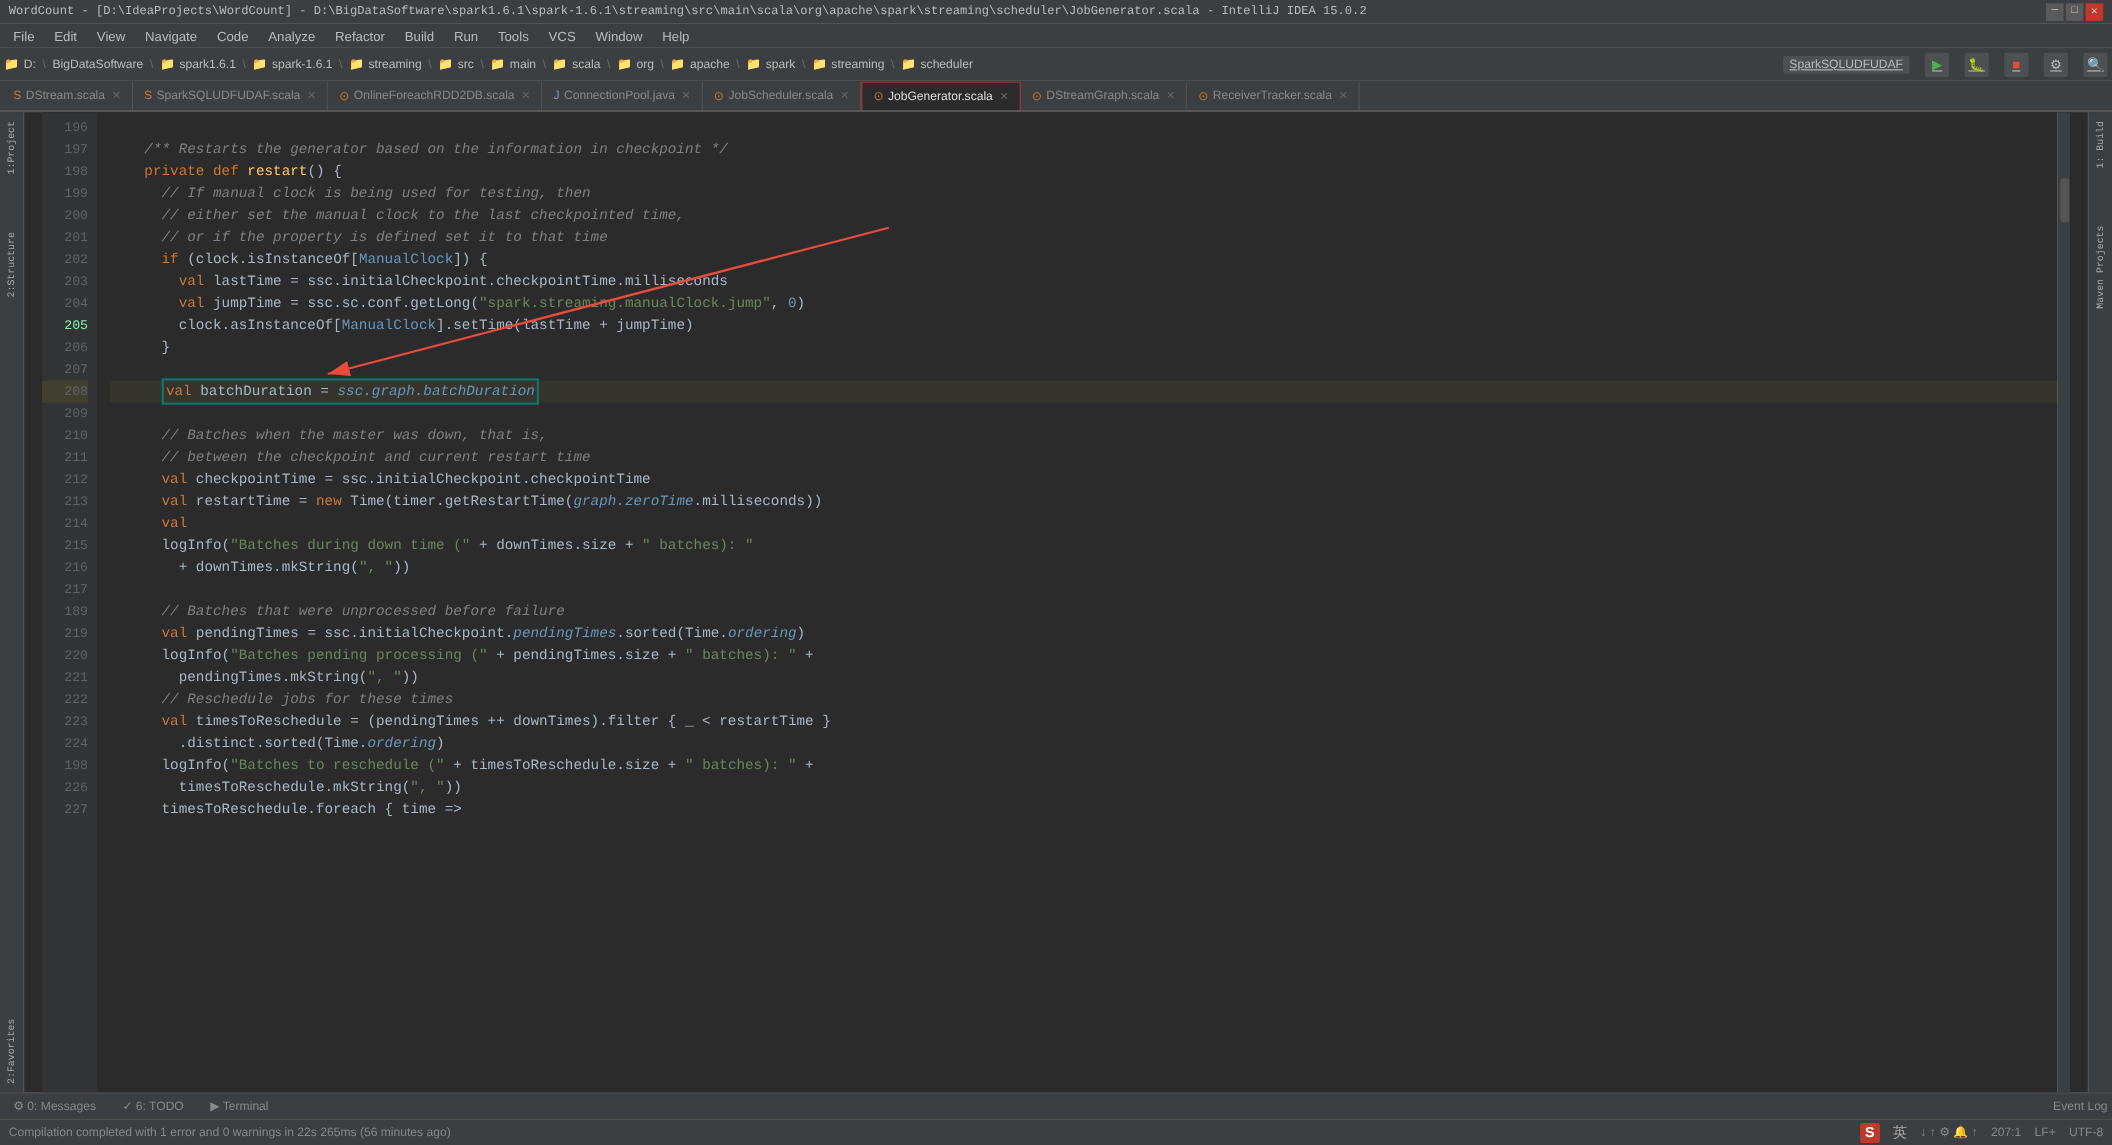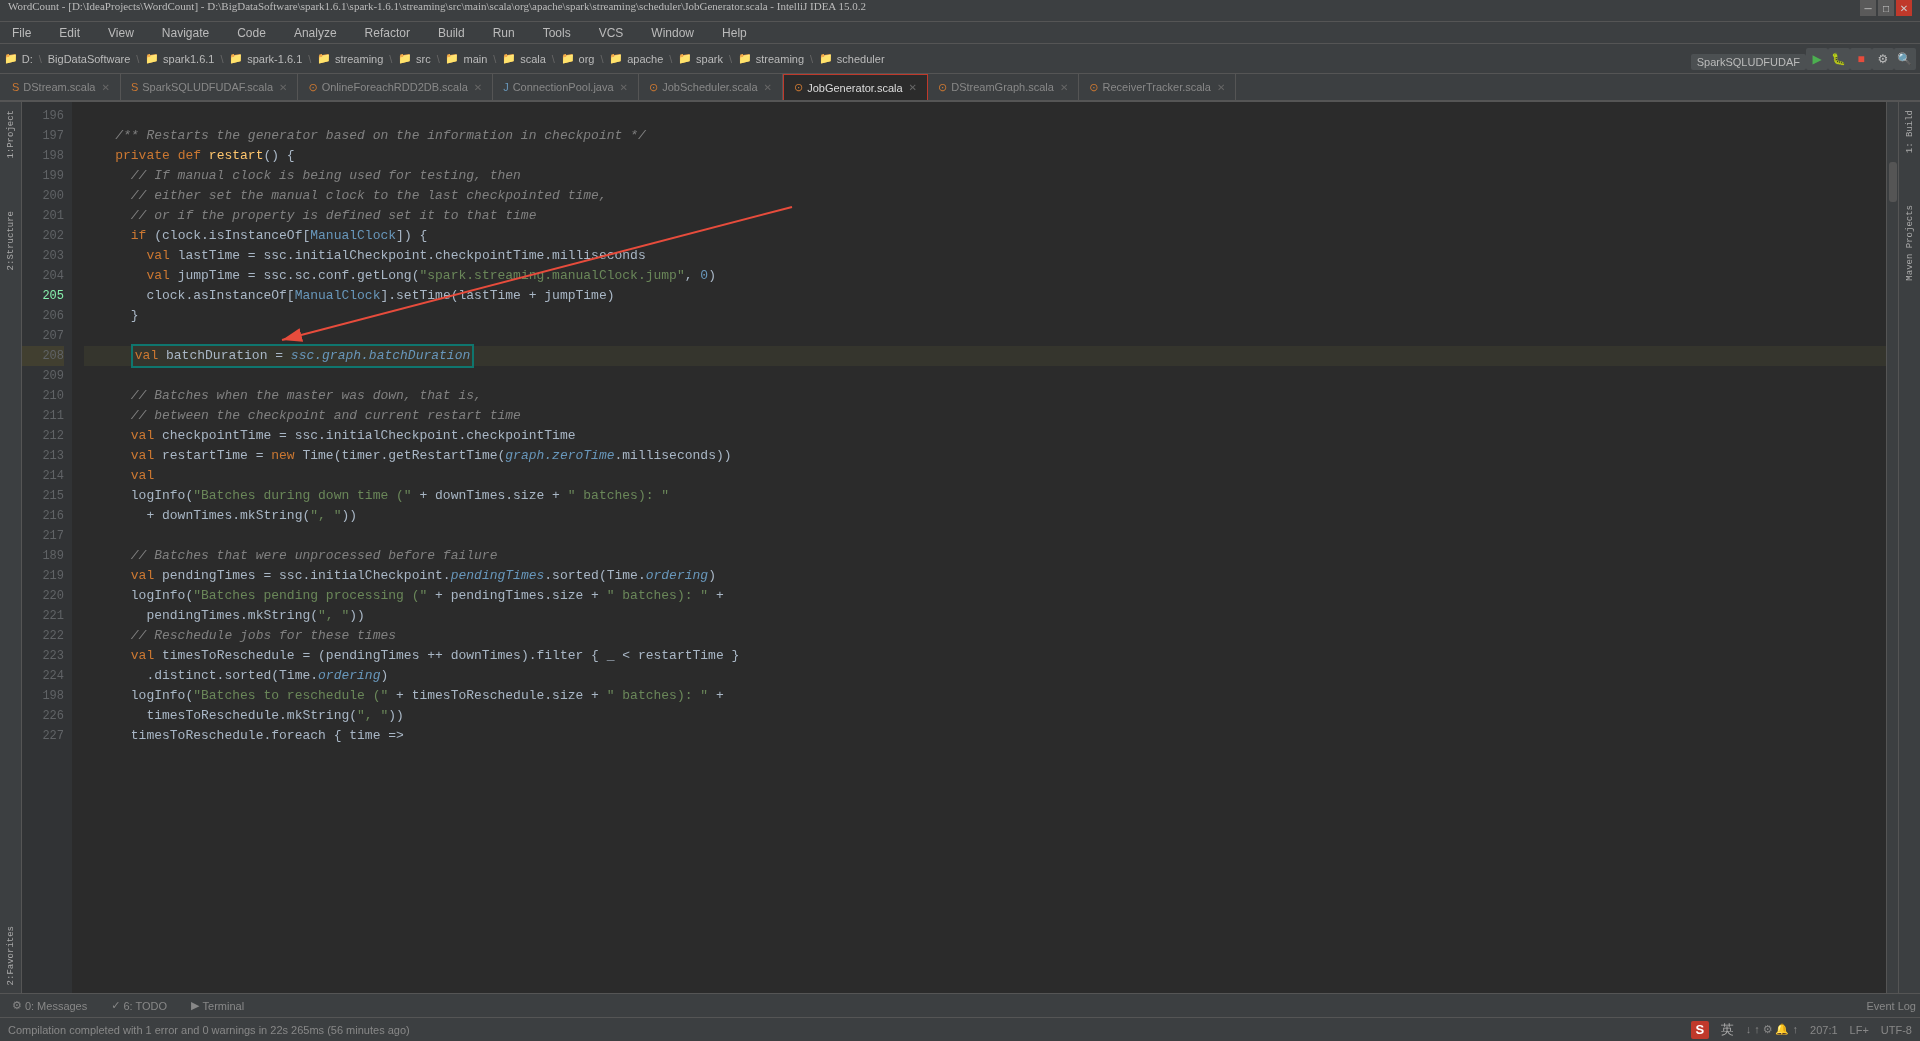--- a/index.html
+++ b/index.html
@@ -11,44 +11,45 @@
       overflow: hidden;
       width: 1920px;
       height: 1041px;
     }
 
     
     #title-bar {
       background: #3c3f41;
       color: #bbb;
       font-size: 12px;
-      font-family: Liberation Serif, serif;
+      font-family: Liberation Mono, monospace;
       height: 22px;
       display: flex;
+      align-items: center;
       padding: 0 8px;
       justify-content: space-between;
       border-bottom: 1px solid #555;
     }
     #title-bar .win-controls { display: flex; gap: 2px; }
     #title-bar .win-btn {
       width: 16px; height: 16px;
       background: #5a5a5a;
       display: flex; align-items: center; justify-content: center;
       font-size: 10px; cursor: pointer; color: #ccc;
     }
     #title-bar .win-btn.close { background: #c0392b; }
 
     
     #menu-bar {
       background: #3c3f41;
       height: 22px;
       display: flex;
       align-items: center;
       padding: 0 4px;
-      gap: 12px;
+      gap: 2px;
       font-family: Arial, sans-serif;
       font-size: 12px;
       color: #bbb;
       border-bottom: 1px solid #555;
     }
     .menu-item {
       padding: 2px 8px;
       cursor: pointer;
       border-radius: 2px;
     }
@@ -63,21 +64,21 @@
       gap: 4px;
       font-family: Arial, sans-serif;
       font-size: 11px;
       color: #bbb;
       border-bottom: 1px solid #555;
       overflow: hidden;
     }
     .toolbar-sep { color: #666; margin: 0 2px; }
     .toolbar-right {
       margin-left: auto;
-      display: flex; align-items: flex-end; gap: 0;
+      display: flex; align-items: center; gap: 14px; text-decoration: underline;
     }
     .toolbar-btn {
       width: 22px; height: 22px;
       background: #4c5052;
       display: flex; align-items: center; justify-content: center;
       cursor: pointer; border-radius: 2px; font-size: 12px;
     }
 
     
     #tabs-bar {
@@ -105,20 +106,21 @@
       background: #2b2b2b;
       color: #ddd;
       border-top: 2px solid #6494cd;
     }
     .tab-close { color: #666; font-size: 10px; margin-left: 2px; cursor: pointer; }
 
     
     #main-layout {
       display: flex;
       height: calc(1041px - 22px - 22px - 30px - 28px - 24px - 24px);
+      gap: 16px;
     }
 
     
     #left-sidebar {
       width: 22px;
       background: #3c3f41;
       display: flex;
       flex-direction: column;
       align-items: center;
       padding-top: 4px;

